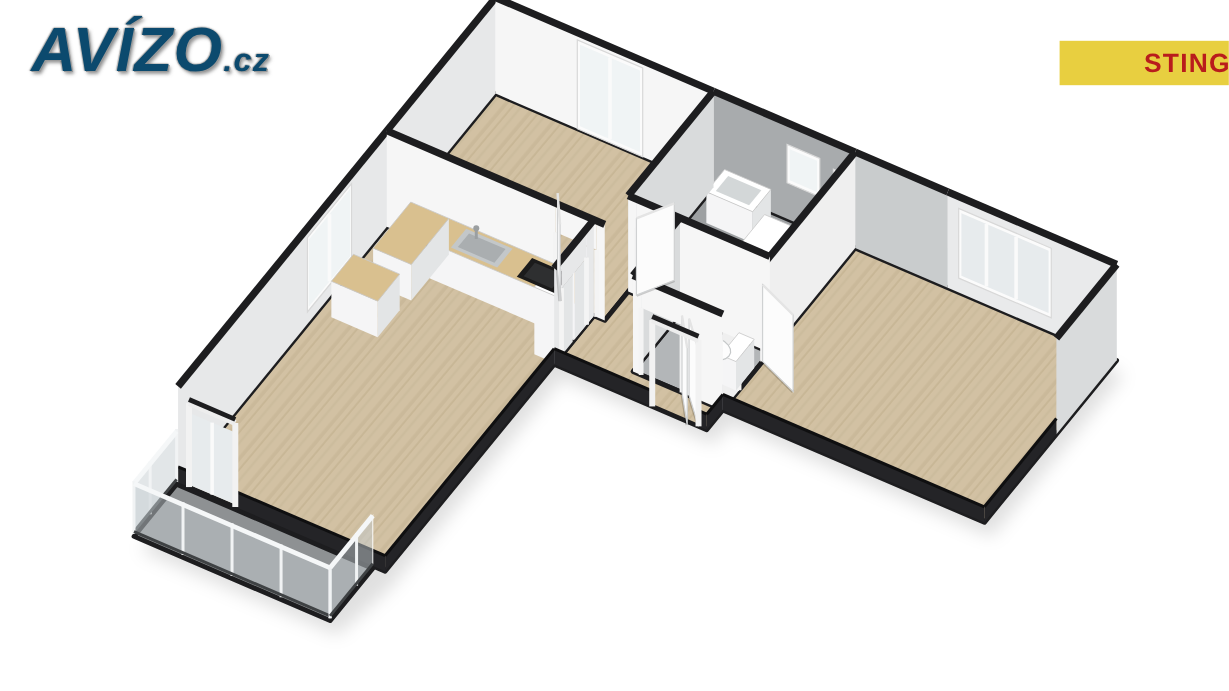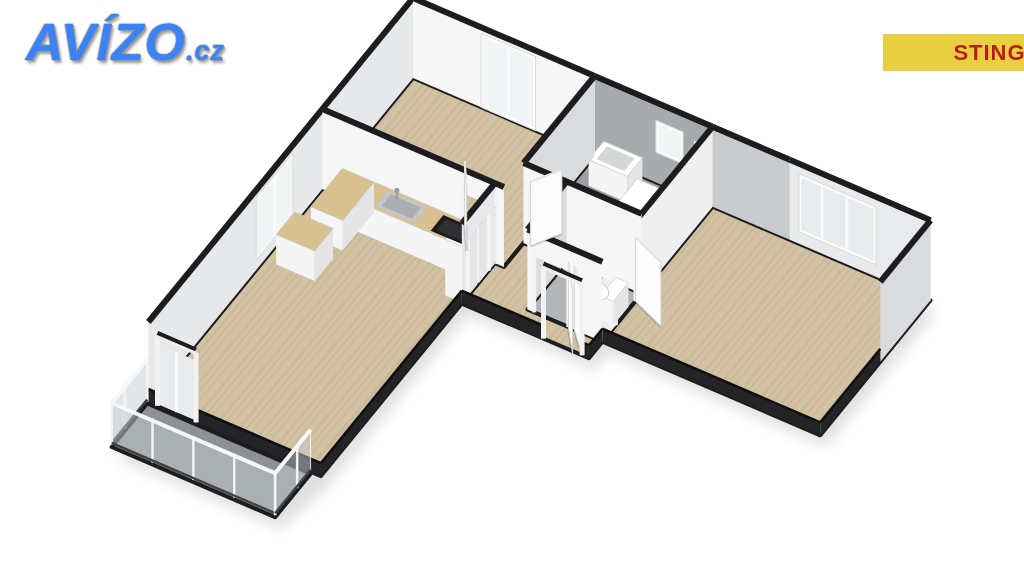--- a/index.html
+++ b/index.html
@@ -1,20 +1,20 @@
 <!DOCTYPE html>
 <html><head>
 <meta charset="utf-8">
 <style>
   html,body{margin:0;padding:0;}
   body{width:1024px;height:576px;position:relative;overflow:hidden;
        background:#ffffff;font-family:"Liberation Sans", sans-serif;}
   #scene{position:absolute;left:0;top:0;width:1024px;height:576px;}
   #logo{position:absolute;left:26px;top:12px;font-style:italic;font-weight:bold;
-        color:#3b82f6;letter-spacing:1px;white-space:nowrap;
+        color:#0c4a6e;letter-spacing:1px;white-space:nowrap;
         text-shadow:1px 1px 0 #9a9a9a, 2px 3px 3px rgba(70,70,70,.55),
                     -1px 0 1px rgba(120,120,120,.5), 0 -1px 1px rgba(120,120,120,.4);}
   #logo .main{font-size:52px;}
   #logo .suffix{font-size:27px;}
   #badge{position:absolute;left:883px;top:34px;width:125px;height:37px;
          display:flex;align-items:center;justify-content:center;
          font-weight:bold;font-size:22px;letter-spacing:1px;}
 </style>
 </head>
 <body style="background: rgb(255, 255, 255);">

